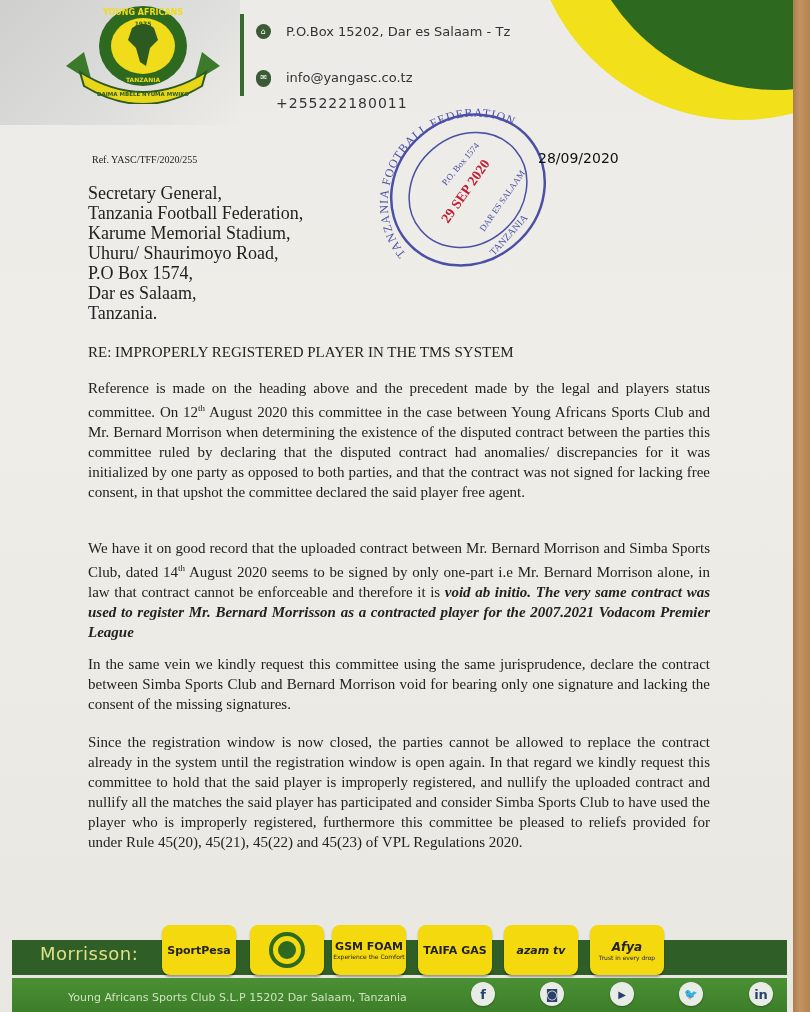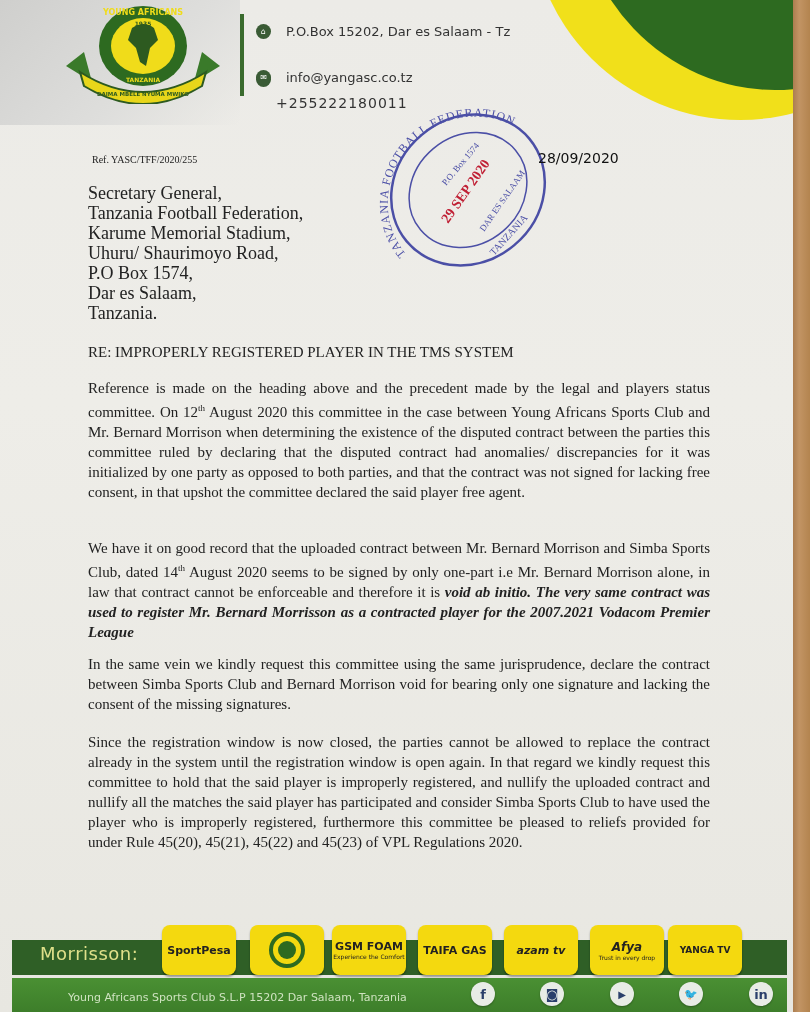--- a/index.html
+++ b/index.html
@@ -128,23 +128,20 @@
     </div>
   <div class="sp" style="left:418px">
       <span>TAIFA GAS</span>
     </div>
   <div class="sp" style="left:504px">
       <span style="font-style:italic">azam tv</span>
     </div>
   <div class="sp" style="left:590px">
       <div><span style="font-style:italic;font-size:12px">Afya</span><small>Trust in every drop</small></div>
     </div>
-  <div class="sp" style="left:668px">
-      <span style="font-size:9px">YANGA TV</span>
-    </div>
 
   <div class="footer-band"></div>
   <div class="footer-text">Young Africans Sports Club S.L.P 15202 Dar Salaam, Tanzania</div>
 
   <div class="soc" style="left:471px">f</div>
   <div class="soc" style="left:540px">◙</div>
   <div class="soc" style="left:610px;font-size:10px">▶</div>
   <div class="soc" style="left:679px;font-size:11px;color:#3a8ad0">🐦</div>
   <div class="soc" style="left:749px">in</div>
 </div>

